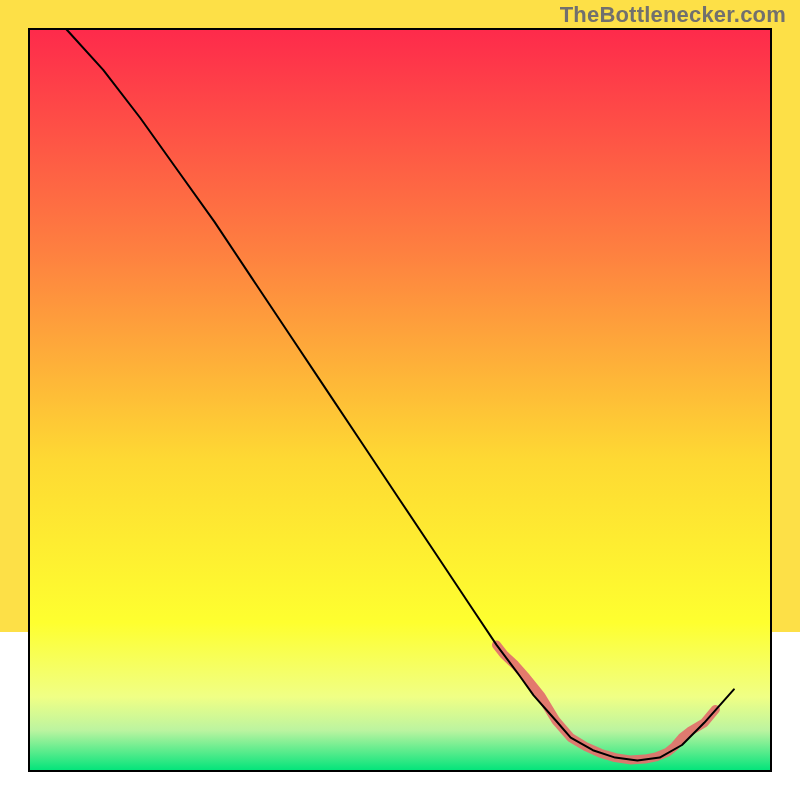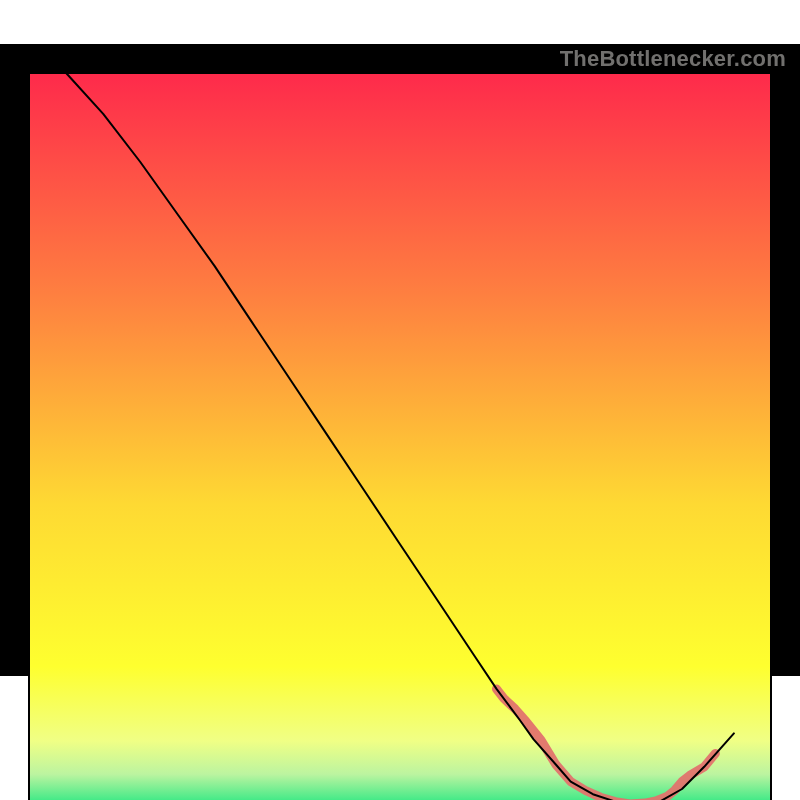--- a/index.html
+++ b/index.html
@@ -7,22 +7,21 @@
     padding: 0;
     width: 800px;
     height: 800px;
     background: #fff;
     font-family: Arial, Helvetica, sans-serif;
   }
   .stage {
     position: relative;
     width: 800px;
     height: 632px;
-    background: #000000;
-    margin-top: 44px;
+    background: #fde047;
   }
   .attribution {
     position: absolute;
     top: 2px;
     right: 14px;
     font-size: 22px;
     font-weight: bold;
     color: #71706e;
     letter-spacing: 0.2px;
   }

